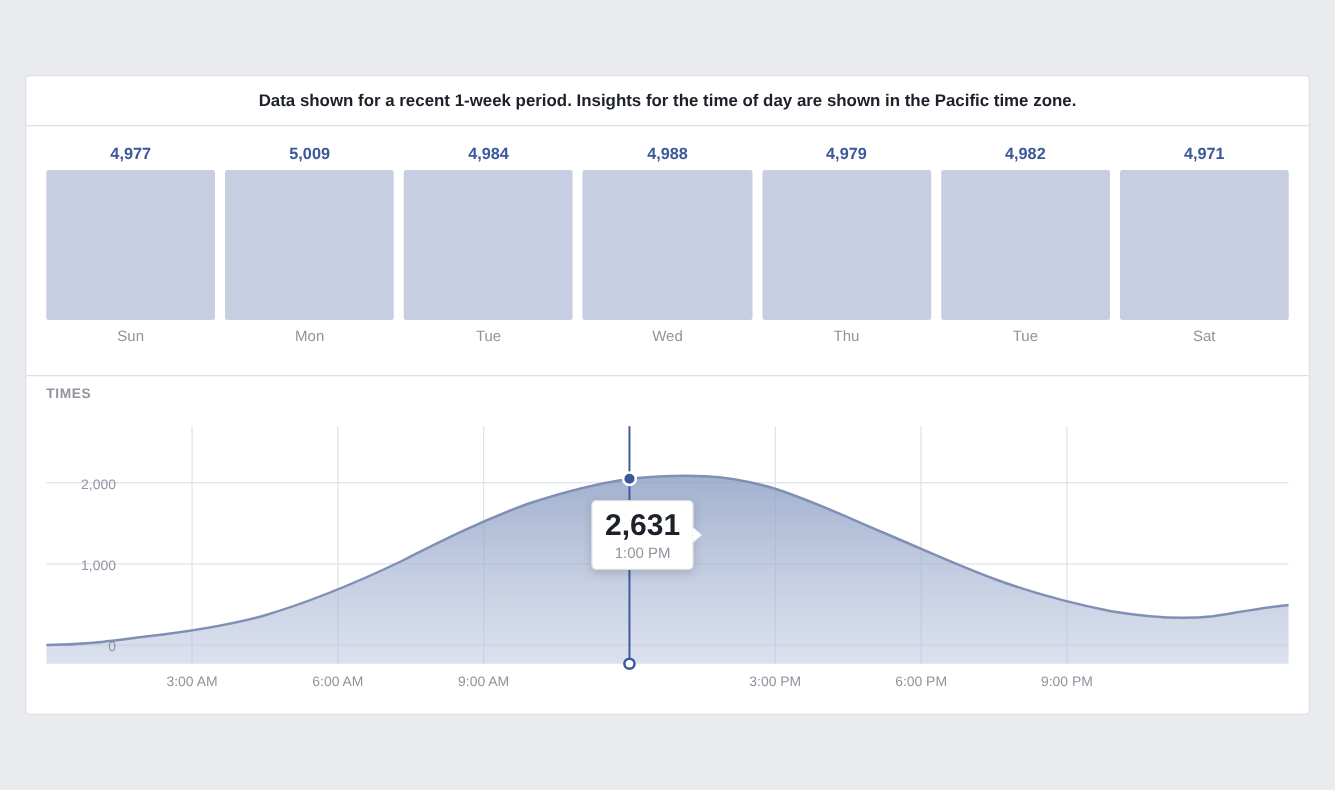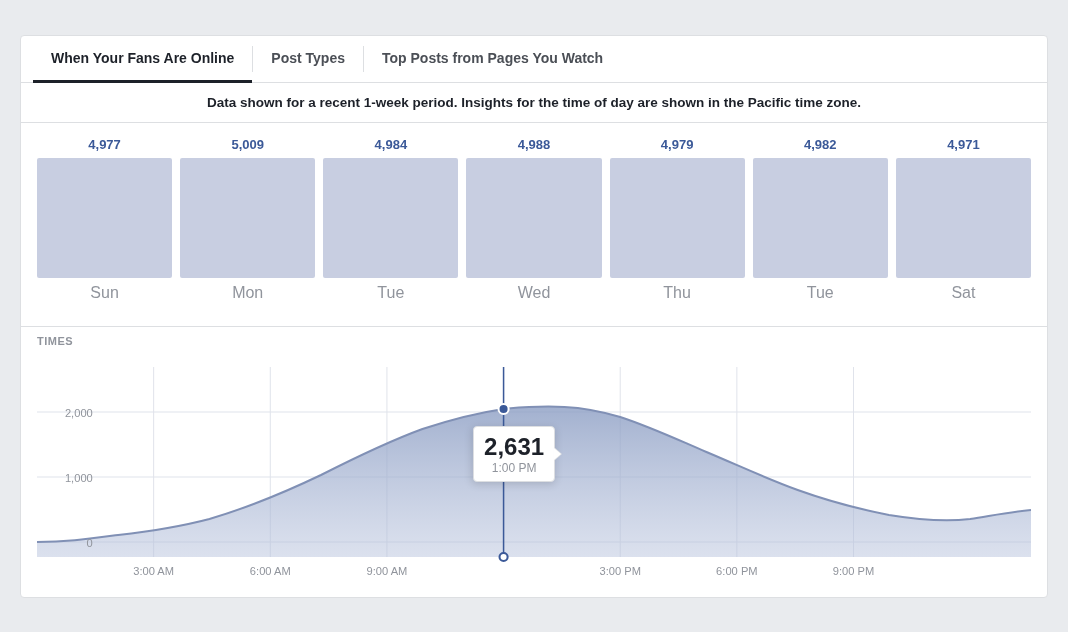--- a/index.html
+++ b/index.html
@@ -84,21 +84,21 @@
       margin-bottom: 6px;
     }
     .day-bar-container {
       width: 100%;
       height: 120px;
       background: #b0b9d4;
       border-radius: 2px;
       opacity: 0.7;
     }
     .day-name {
-      font-size: 16px;
+      font-size: 12px;
       color: #90949c;
       margin-top: 6px;
     }
     
     .times-section {
       padding: 8px 16px 10px;
       border-top: 1px solid #dddfe2;
     }
     .chart-area {
       position: relative;
@@ -152,27 +152,20 @@
       border-left: 8px solid #dddfe2;
       border-top: 7px solid transparent;
       border-bottom: 7px solid transparent;
     }
   </style>
 </head>
 <body>
 
 <div class="card">
 
-  <div class="tabs">
-    <div class="tab active">When Your Fans Are Online</div>
-    <div class="tab-divider"></div>
-    <div class="tab">Post Types</div>
-    <div class="tab-divider"></div>
-    <div class="tab">Top Posts from Pages You Watch</div>
-  </div>
 
   <div class="info-bar">Data shown for a recent 1-week period. Insights for the time of day are shown in the Pacific time zone.</div>
 
   <div class="section">
     <div class="days-grid">
 
     <div class="day-col">
           <div class="day-value">4,977</div>
           <div class="day-bar-container"></div>
           <div class="day-name">Sun</div>

